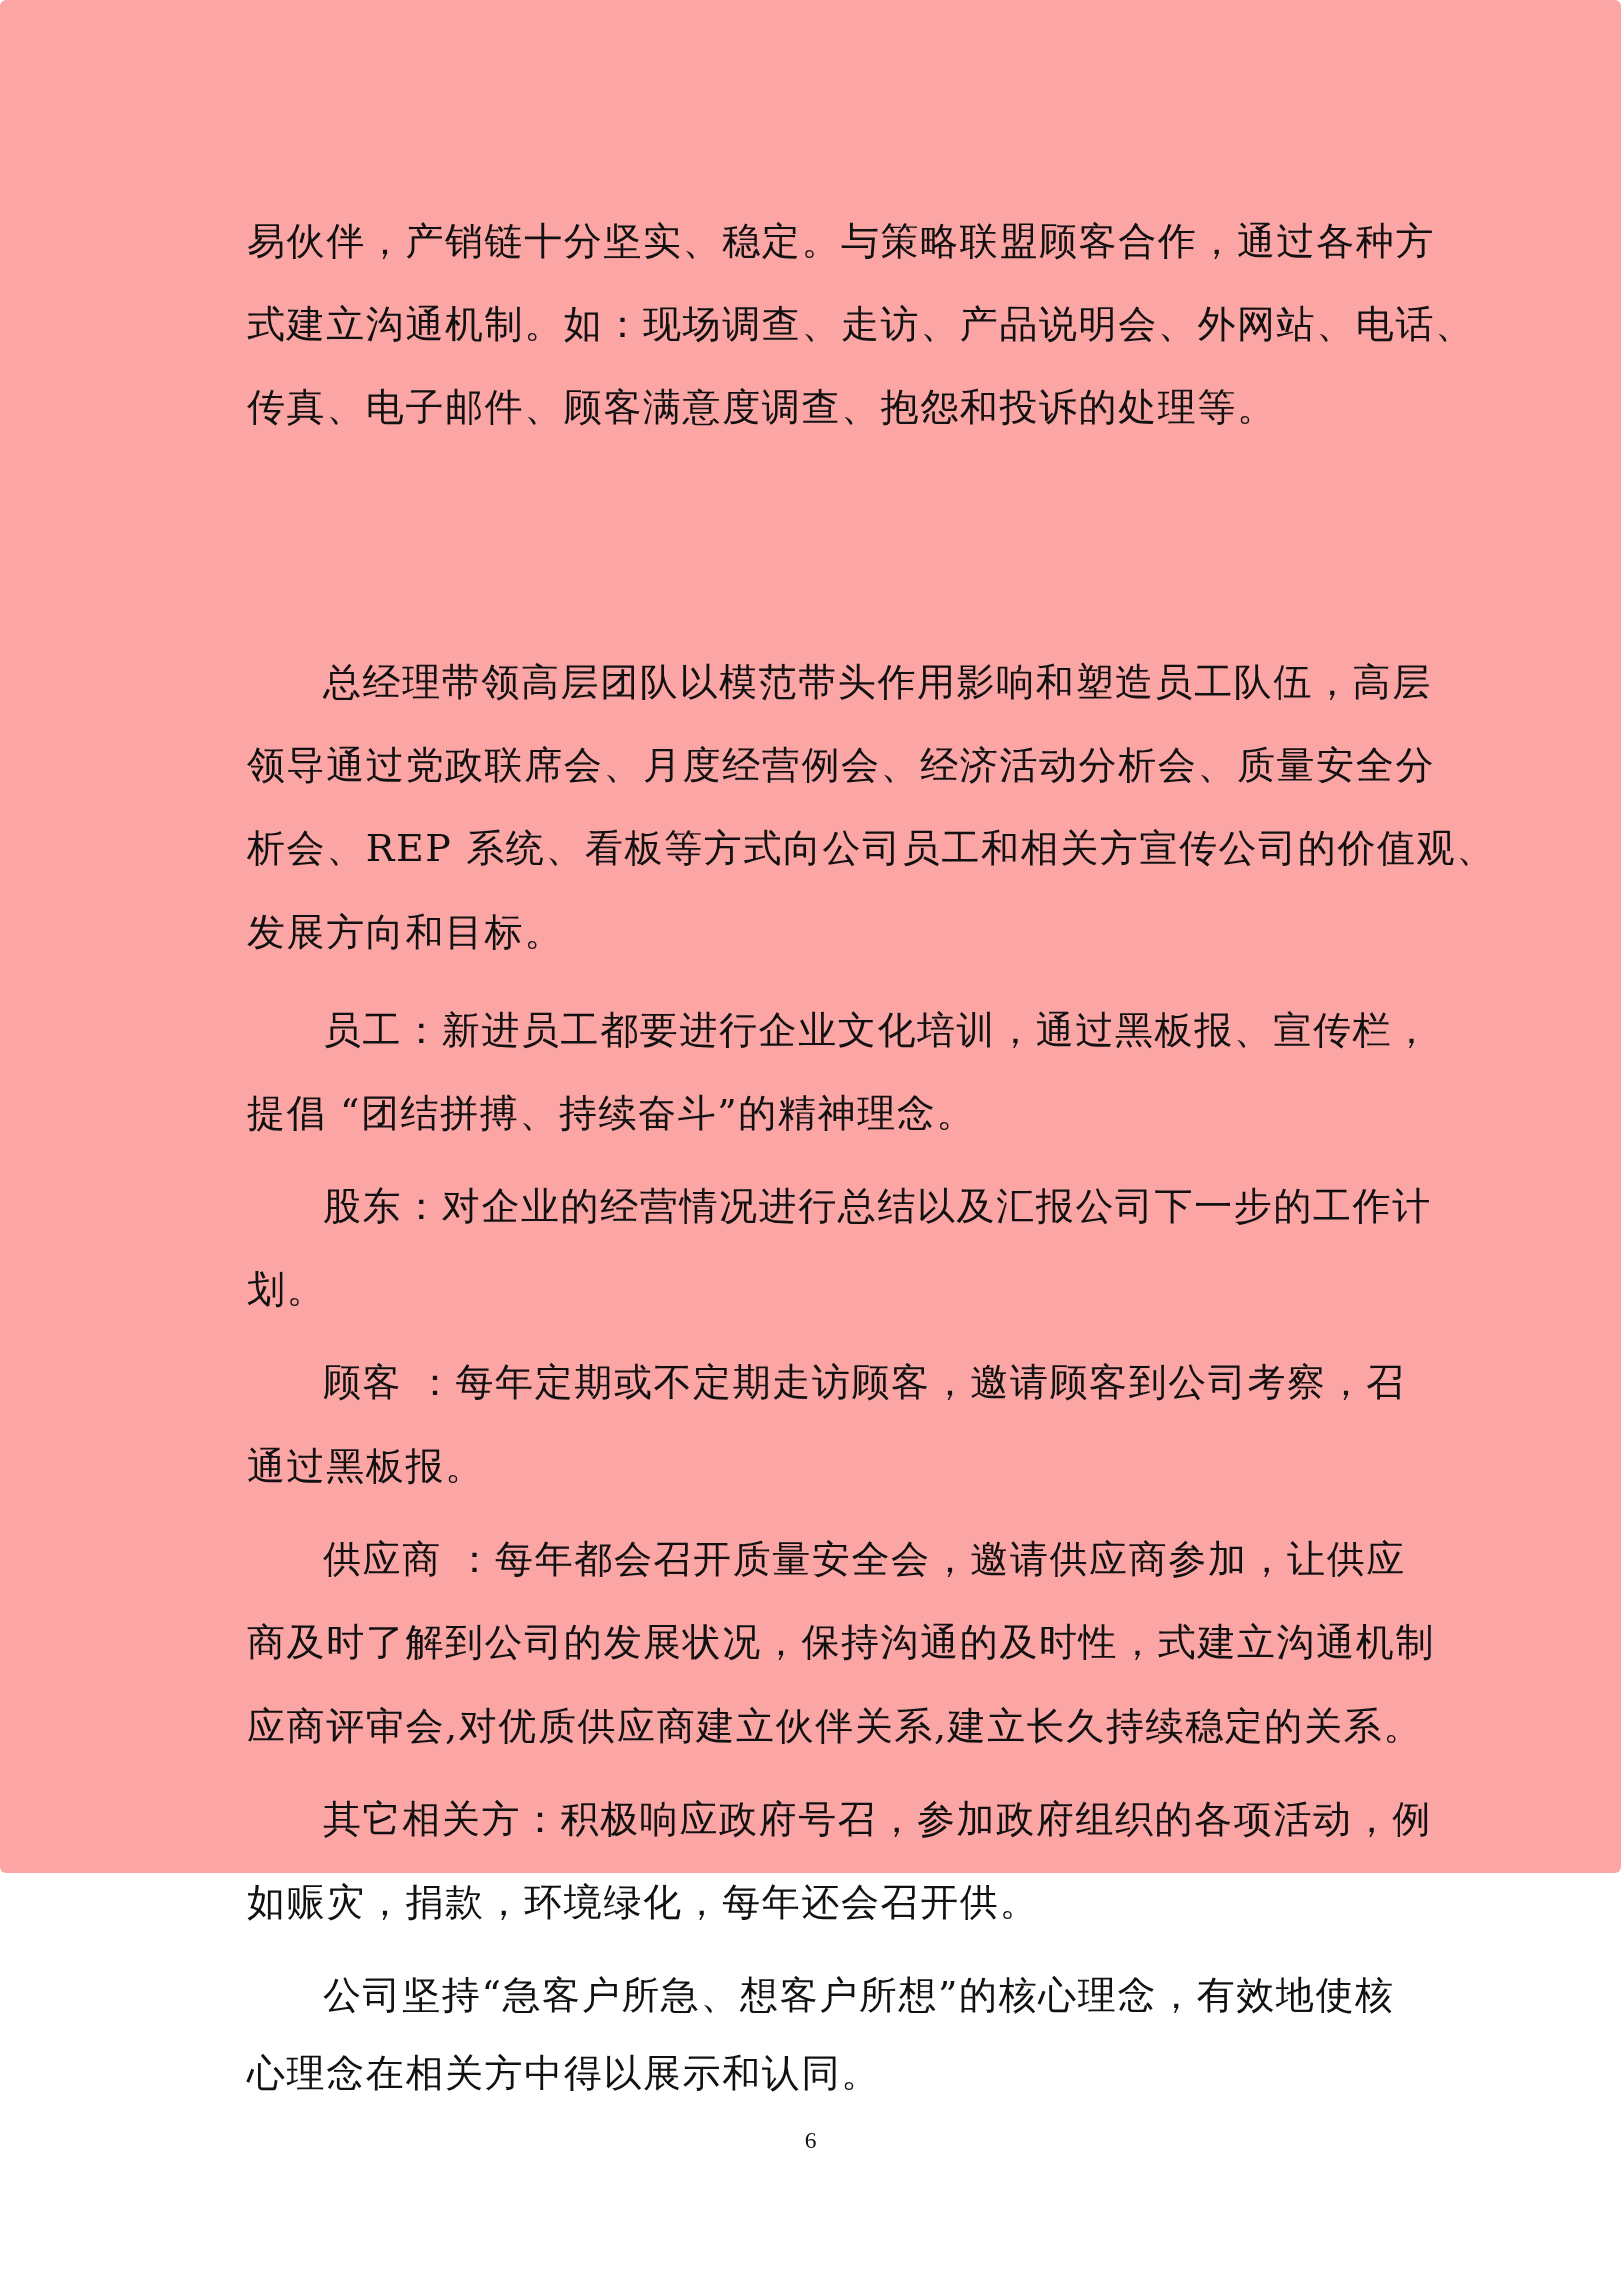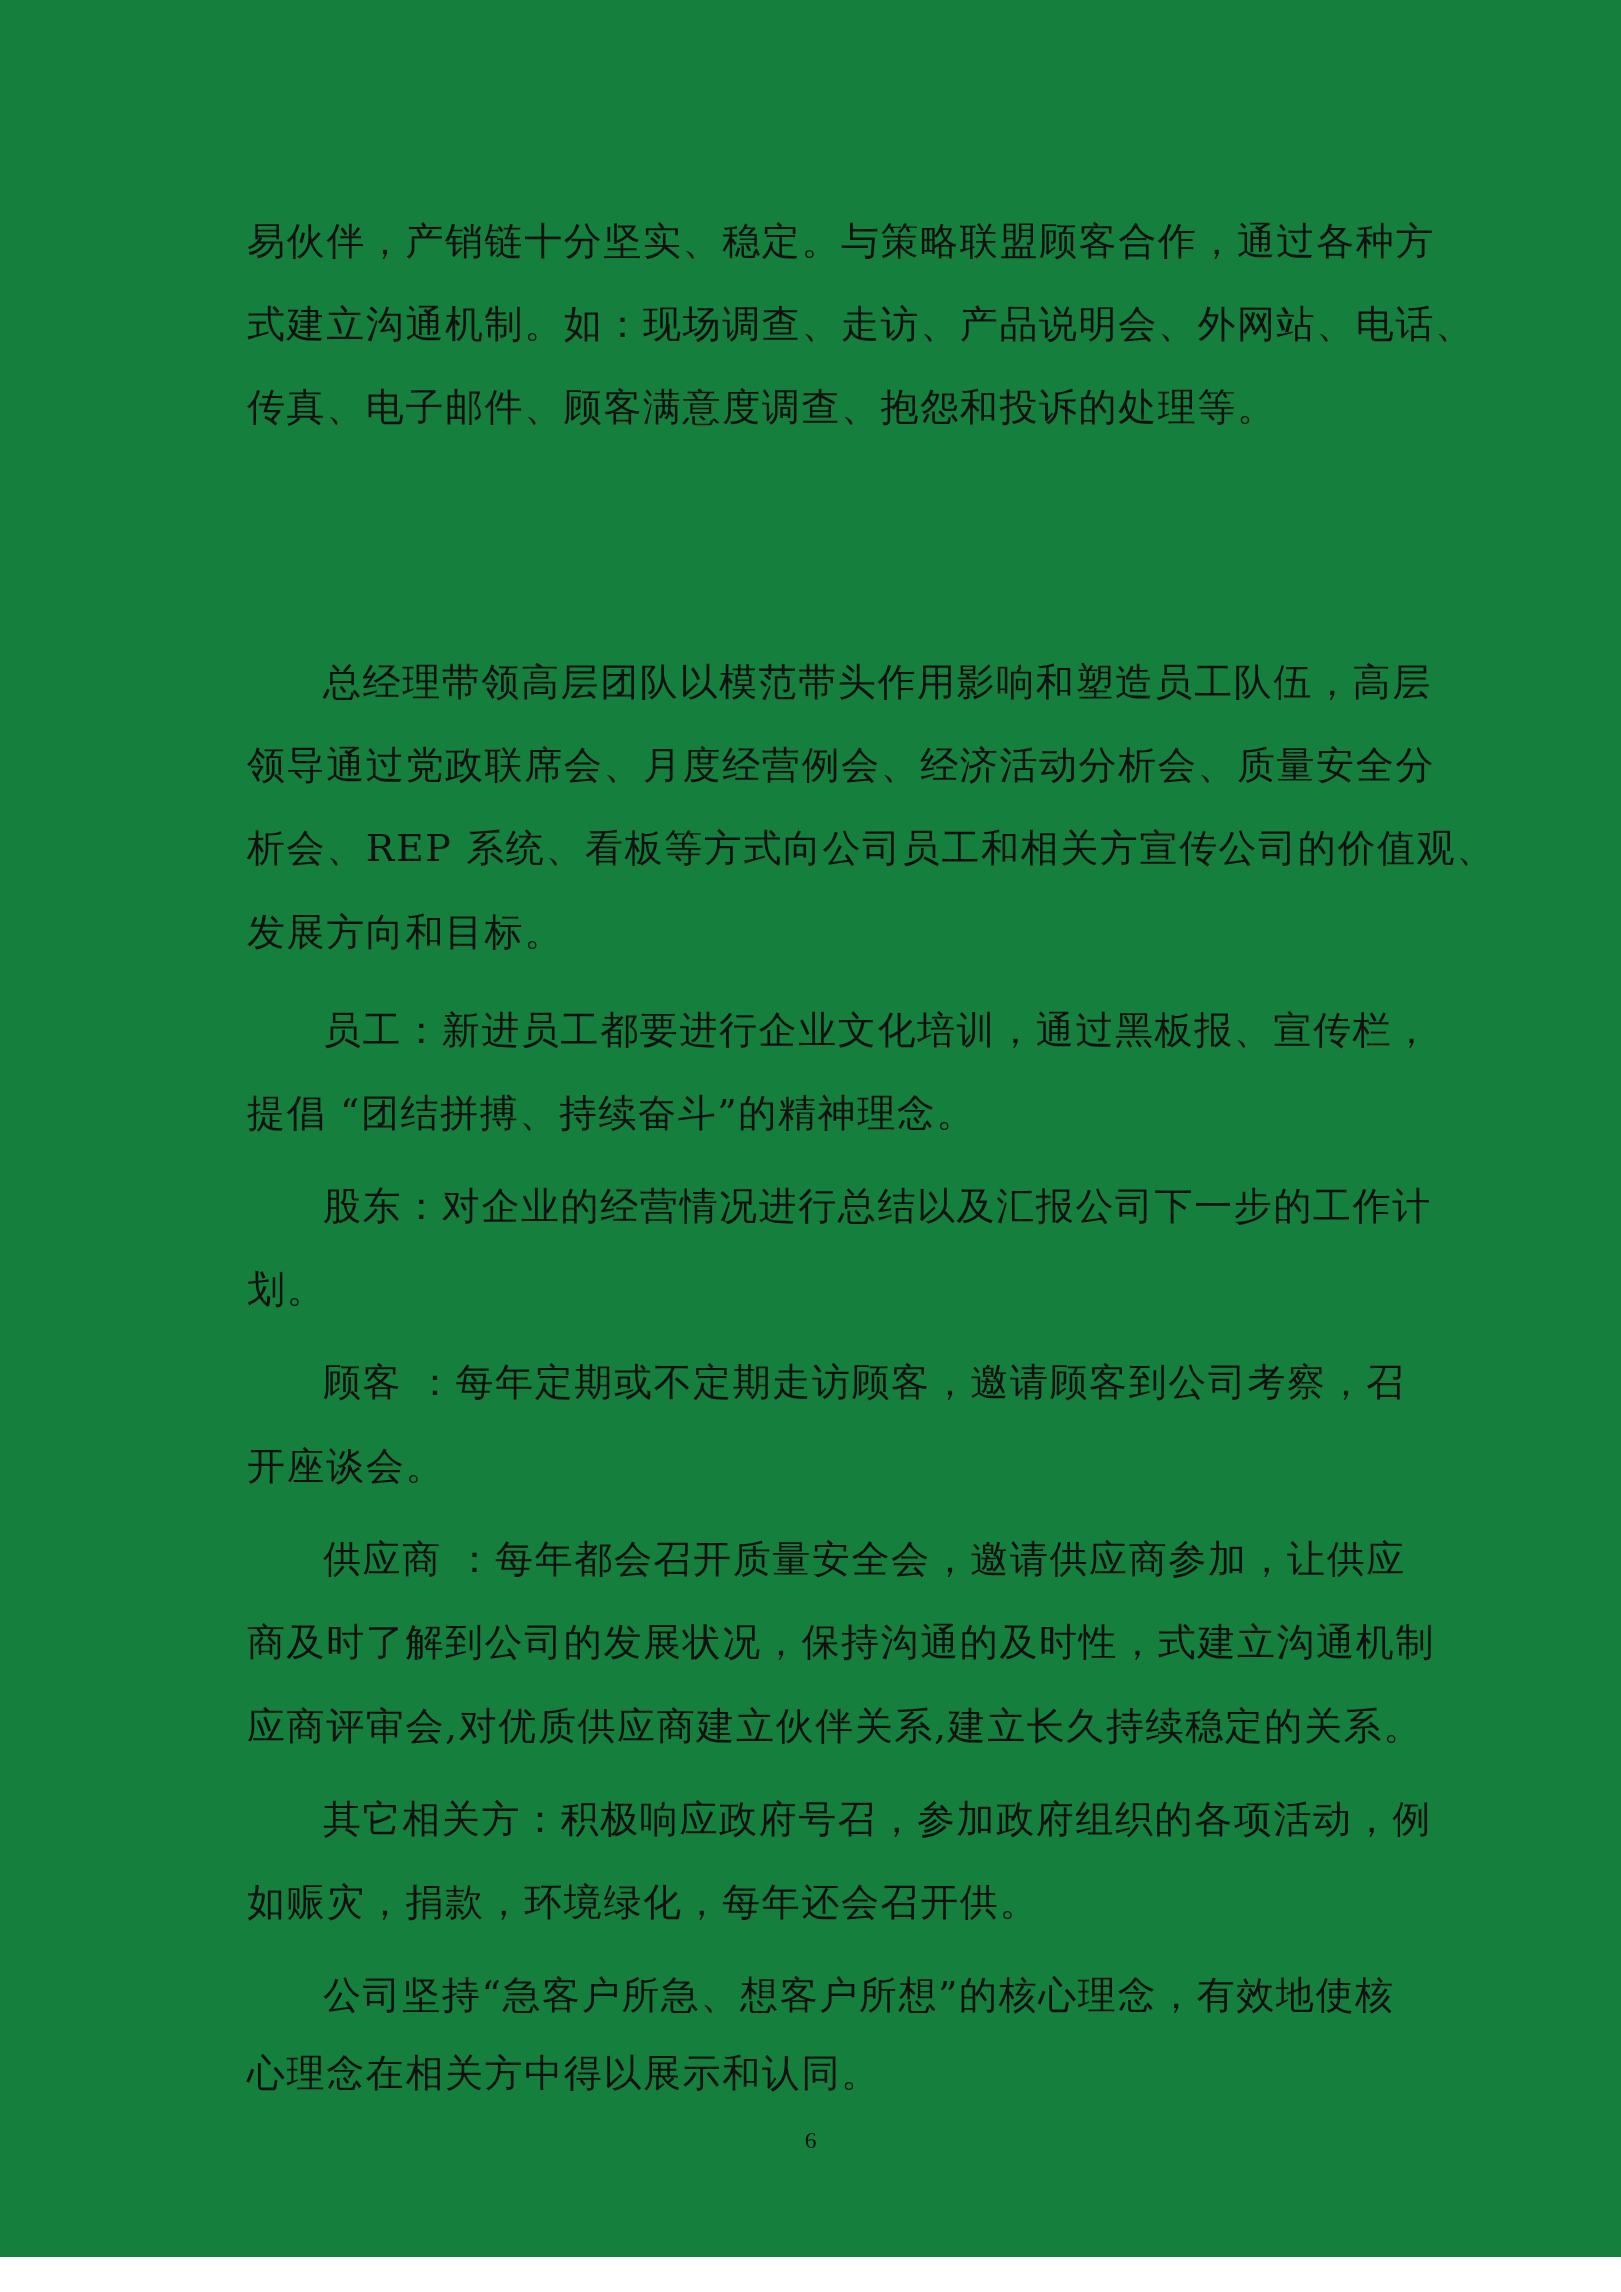--- a/index.html
+++ b/index.html
@@ -1,18 +1,18 @@
 <!DOCTYPE html>
 <html><head>
   <meta charset="utf-8">
   <style>
     html, body { margin: 0; padding: 0; background: #ffffff; }
     body { width: 1621px; height: 2293px; position: relative; overflow: hidden;
            font-family: "DejaVu Serif", "Liberation Serif", serif; color: #111111; }
-    .page { position: absolute; left: 0; top: 0; width: 1621px; height: 2257px; background: #15803d; }
+    .page { position: absolute; left: 0; top: 0; width: 1621px; height: 1873px; background: #fca5a5; border-radius: 6px; }
     .line { position: absolute; left: 247px; width: 1137px; font-size: 38px; line-height: 47px;
             white-space: nowrap; letter-spacing: 1.6px; text-align: justify; }
     .line.indent { left: 323px; width: 1061px; }
     .heading { font-family: "DejaVu Sans", "Liberation Sans", sans-serif; font-weight: bold;
                font-size: 37px; letter-spacing: 0px; }
     .pagenum { position: absolute; left: 0; width: 1621px; text-align: center; top: 2096px;
                font-size: 23.5px; font-family: "Liberation Serif", serif; }
   </style>
 </head>
 <body>
@@ -38,21 +38,21 @@
     <div class="line" style="top:1090px">提倡 “团结拼搏、持续奋斗”的精神理念。</div>
   </div>
 
   <div>
     <div class="line indent" style="top:1183px">股东：对企业的经营情况进行总结以及汇报公司下一步的工作计</div>
     <div class="line" style="top:1266px">划。</div>
   </div>
 
   <div>
     <div class="line indent" style="top:1359px">顾客 ：每年定期或不定期走访顾客，邀请顾客到公司考察，召</div>
-    <div class="line" style="top:1443px">开座谈会。</div>
+    <div class="line" style="top:1443px">通过黑板报。</div>
   </div>
 
   <div>
     <div class="line indent" style="top:1536px">供应商 ：每年都会召开质量安全会，邀请供应商参加，让供应</div>
     <div class="line" style="top:1619px">商及时了解到公司的发展状况，保持沟通的及时性，式建立沟通机制</div>
     <div class="line" style="top:1703px">应商评审会,对优质供应商建立伙伴关系,建立长久持续稳定的关系。</div>
   </div>
 
   <div>
     <div class="line indent" style="top:1796px">其它相关方：积极响应政府号召，参加政府组织的各项活动，例</div>

